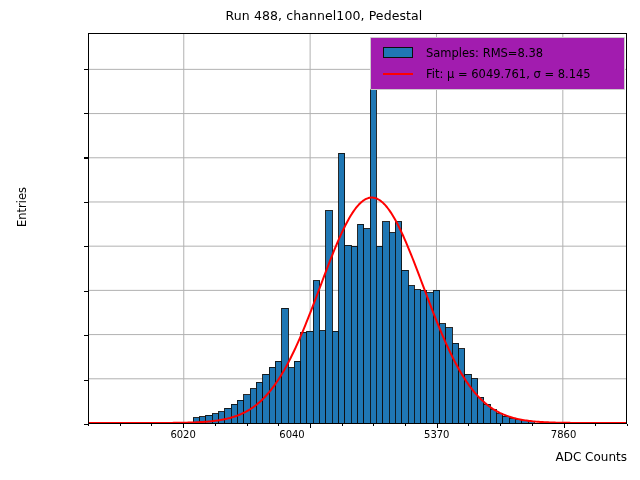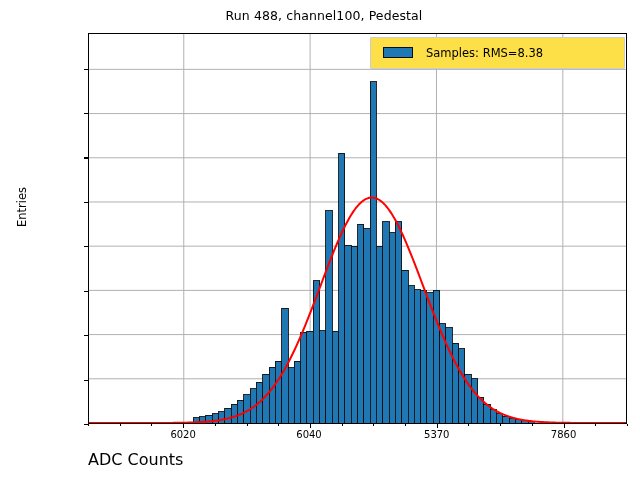--- a/index.html
+++ b/index.html
@@ -76,42 +76,42 @@
     top: 424px;
     width: 1px;
     height: 2.4px;
     background: #000000;
   }
   #xaxis-label {
     position: absolute;
     left: 88px;
     width: 539px;
     top: 450px;
-    text-align: left;
-    font-size: 16px;
+    text-align: right;
+    font-size: 12px;
     color: #000000;
   }
   #yaxis-label {
     position: absolute;
     left: -48px;
     top: 200px;
     width: 140px;
     text-align: center;
     font-size: 11.5px;
     color: #000000;
     transform: rotate(-90deg);
   }
   
   #legend {
     position: absolute;
     left: 370px;
     top: 37px;
     width: 255px;
     box-sizing: border-box;
-    background: #fde047;
+    background: #a21caf;
     border: 0.9px solid #cccccc;
     border-radius: 1px;
     padding: 4px 7px 5px 7px;
     font-size: 11.5px;
     color: #000000;
   }
   .legend-row {
     display: flex;
     align-items: center;
     height: 21px;
@@ -158,21 +158,21 @@
       <div class="ytick-mark" style="top: 335.136px;"></div>
       <div class="ytick-mark" style="top: 290.705px;"></div>
       <div class="ytick-mark" style="top: 246.273px;"></div>
       <div class="ytick-mark" style="top: 201.841px;"></div>
       <div class="ytick-mark" style="top: 157.409px;"></div>
       <div class="ytick-mark" style="top: 112.977px;"></div>
       <div class="ytick-mark" style="top: 68.5455px;"></div>
     </div>
   <div id="xtick-labels">
       <div class="xtick-label" style="left: 183.118px;">6020</div>
-      <div class="xtick-label" style="left: 309px;">6040</div>
+      <div class="xtick-label" style="left: 292px;">6040</div>
       <div class="xtick-label" style="left: 436.765px;">5370</div>
       <div class="xtick-label" style="left: 563.588px;">7860</div>
     </div>
   <div id="xtick-marks">
       <div class="xtick-mark" style="left: 183.118px;"></div>
       <div class="xtick-mark" style="left: 309.941px;"></div>
       <div class="xtick-mark" style="left: 436.765px;"></div>
       <div class="xtick-mark" style="left: 563.588px;"></div>
       <div class="xtick-minor" style="left: 88px;"></div>
       <div class="xtick-minor" style="left: 119.706px;"></div>
@@ -264,15 +264,21 @@
       </svg>
   </div>
 
   <div id="legend">
     <div class="legend-row">
       <span class="legend-swatch-wrap">
         <span class="legend-patch"></span>
       </span>
       <span class="legend-text">Samples: RMS=8.38</span>
     </div>
+    <div class="legend-row">
+      <span class="legend-swatch-wrap">
+        <span class="legend-line"></span>
+      </span>
+      <span class="legend-text">Fit: μ = 6049.761, σ = 8.145</span>
+    </div>
   </div>
 
 </div>
 
 </body></html>

